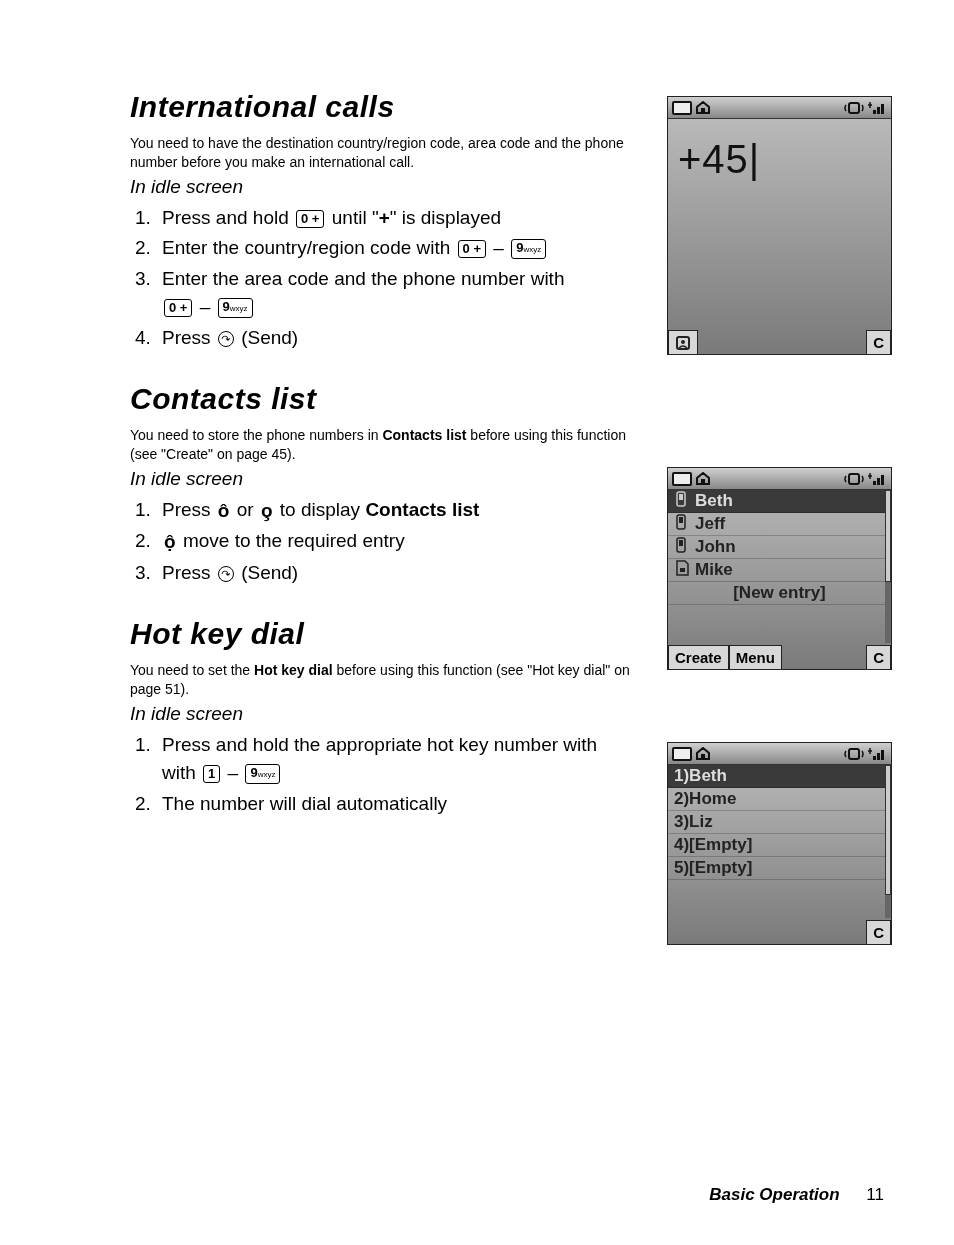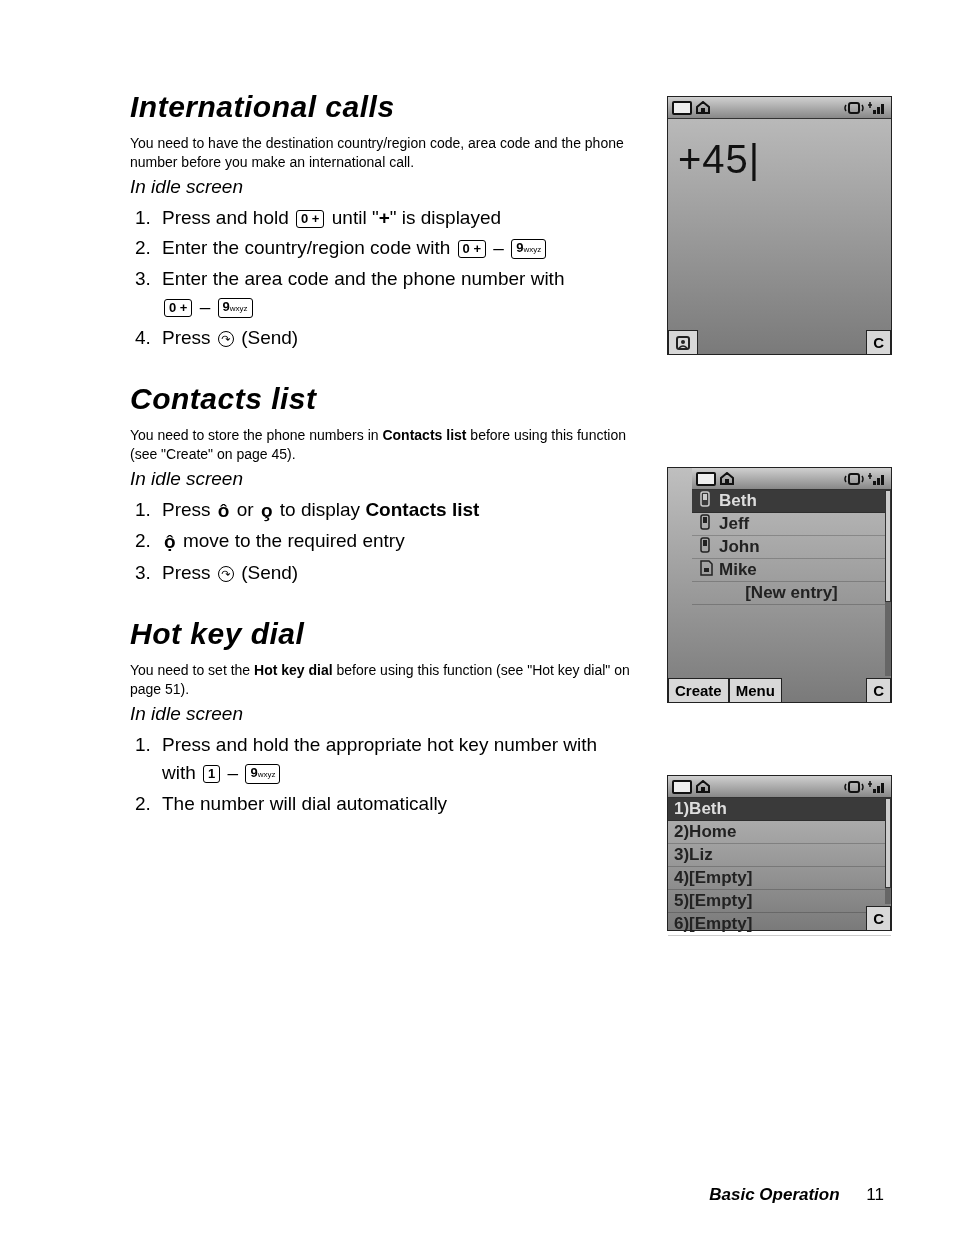--- a/index.html
+++ b/index.html
@@ -80,22 +80,22 @@
     width: 225px;
   }
   .screen {
     width: 225px;
     background: linear-gradient(to bottom, #bfbfbf, #7a7a7a);
     border: 1px solid #222;
     position: relative;
     font-family: "Arial", sans-serif;
   }
   .screen.s1 { height: 259px; margin-bottom: 112px; }
-  .screen.s2 { height: 236px; margin-bottom: 72px; padding-left: 24px; }
-  .screen.s3 { height: 156px; }
+  .screen.s2 { height: 203px; margin-bottom: 72px; }
+  .screen.s3 { height: 203px; }
   .statusbar {
     height: 22px;
     background: linear-gradient(to bottom, #d0d0d0, #888);
     border-bottom: 1px solid #333;
     display: flex;
     align-items: center;
     padding: 0 4px;
     gap: 4px;
   }
   .sb-left, .sb-right { display: flex; align-items: center; gap: 3px; }
@@ -381,21 +381,20 @@
               <rect x="14" y="4" width="3" height="10" fill="#111"></rect>
             </svg>
           </span>
       </div>
     </div>
     <div class="listrow selected">1)Beth</div>
     <div class="listrow">2)Home</div>
     <div class="listrow">3)Liz</div>
     <div class="listrow">4)[Empty]</div>
     <div class="listrow">5)[Empty]</div>
-    <div class="listrow">6)[Empty]</div>
     <div class="scrollbar s3">
         <div class="thumb"></div>
       </div>
     <div class="softkeys">
       <div></div>
       <div class="sk sk-c">C</div>
     </div>
   </div>
 
 </div>

